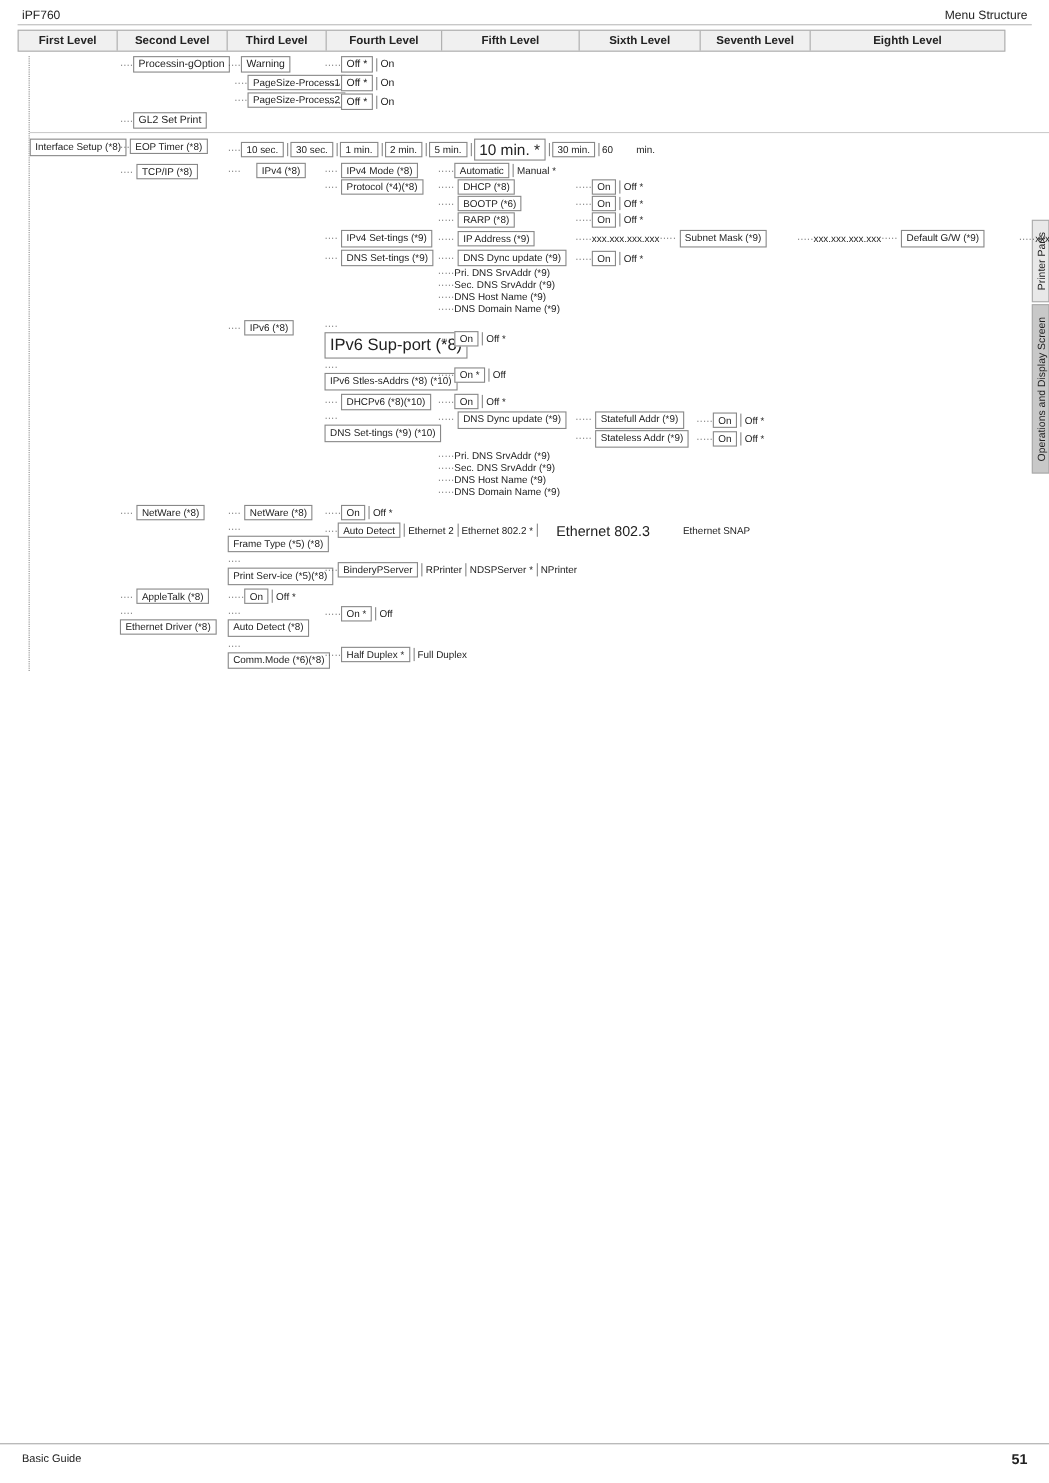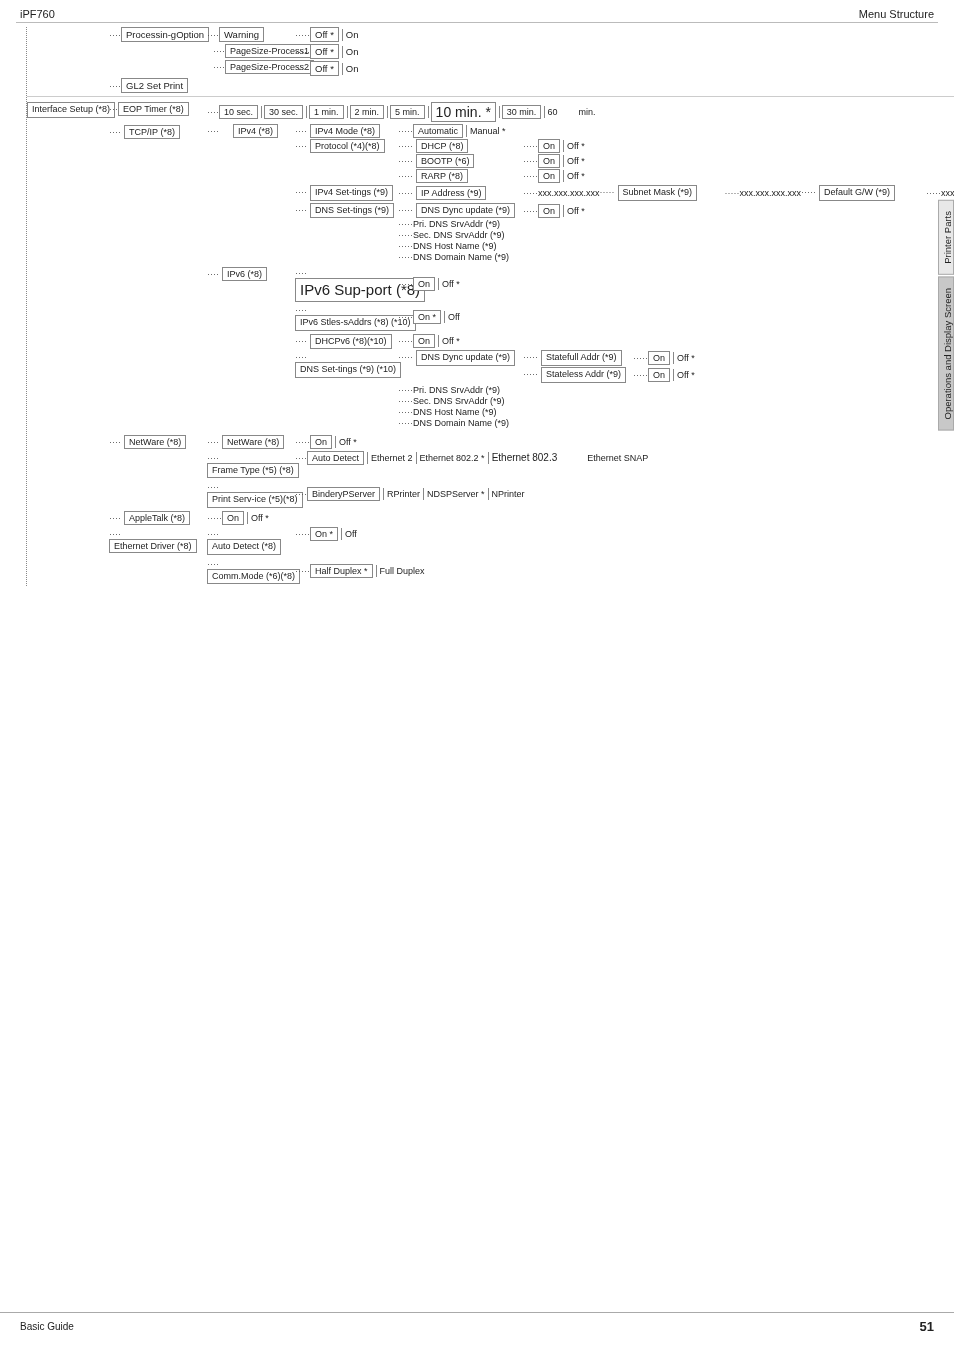--- a/index.html
+++ b/index.html
@@ -32,20 +32,30 @@
   <div style="border-top:1px solid #bbb; margin: 0 16px;"></div>
 </div>
 
 <div style="position:absolute; right:0; top:200px; display:flex; flex-direction:column; gap:0;">
   <div style="writing-mode:vertical-rl; transform:rotate(180deg); background:#e8e8e8; border:1px solid #aaa; padding:10px 3px; font-size:9.5px; text-align:center; width:16px; margin-bottom:2px;">Printer Parts</div>
   <div style="writing-mode:vertical-rl; transform:rotate(180deg); background:#c8c8c8; border:1px solid #aaa; padding:10px 3px; font-size:9.5px; text-align:center; width:16px;">Operations and Display Screen</div>
 </div>
 
 <div style="padding: 4px 20px 60px 16px; position:relative;">
 
+  <div style="display:flex; border:1px solid #aaa; background:#f0f0f0; margin-bottom:4px; margin-right:20px;">
+    <div style="flex:90px 0 0; text-align:center; padding:3px 2px; font-size:10.5px; font-weight:bold; border-right:1px solid #aaa;">First Level</div>
+    <div style="flex:100px 0 0; text-align:center; padding:3px 2px; font-size:10.5px; font-weight:bold; border-right:1px solid #aaa;">Second Level</div>
+    <div style="flex:90px 0 0; text-align:center; padding:3px 2px; font-size:10.5px; font-weight:bold; border-right:1px solid #aaa;">Third Level</div>
+    <div style="flex:105px 0 0; text-align:center; padding:3px 2px; font-size:10.5px; font-weight:bold; border-right:1px solid #aaa;">Fourth Level</div>
+    <div style="flex:125px 0 0; text-align:center; padding:3px 2px; font-size:10.5px; font-weight:bold; border-right:1px solid #aaa;">Fifth Level</div>
+    <div style="flex:110px 0 0; text-align:center; padding:3px 2px; font-size:10.5px; font-weight:bold; border-right:1px solid #aaa;">Sixth Level</div>
+    <div style="flex:100px 0 0; text-align:center; padding:3px 2px; font-size:10.5px; font-weight:bold; border-right:1px solid #aaa;">Seventh Level</div>
+    <div style="flex:1; text-align:center; padding:3px 2px; font-size:10.5px; font-weight:bold;">Eighth Level</div>
+  </div>
 
   <div style="display:flex; margin-right:20px;">
 
     <div style="border-left:1px dotted #888; margin-left:10px; margin-right:0; padding-top:4px; padding-bottom:0;"></div>
 
     <div style="flex:1;">
 
       <div style="display:flex; margin-bottom:2px; align-items:flex-start;">
 
         <div style="width:82px; min-width:82px;"></div>
@@ -407,21 +417,21 @@
           <span class="bx" style="font-size:9px; line-height:1.3;">Frame Type (*5) (*8)</span>
         </div>
         <div style="display:flex; align-items:center; flex-wrap:wrap;">
           <span style="color:#555; font-size:9px;">····</span>
           <span class="bx" style="font-size:9px;">Auto Detect</span>
           <span style="border-left:1px solid #888; height:12px; margin:0 3px; display:inline-block; vertical-align:middle;"></span>
           <span style="font-size:9px;">Ethernet 2</span>
           <span style="border-left:1px solid #888; height:12px; margin:0 3px; display:inline-block; vertical-align:middle;"></span>
           <span style="font-size:9px;">Ethernet 802.2 *</span>
           <span style="border-left:1px solid #888; height:12px; margin:0 3px; display:inline-block; vertical-align:middle;"></span>
-          <span style="font-size:10px;">Ethernet 802.3</span>
+          <span style="font-size:13px;margin-left:14px;">Ethernet 802.3</span>
           <br>
           <span style="margin-left:30px; font-size:9px;">Ethernet SNAP</span>
         </div>
       </div>
 
       <div style="display:flex; align-items:center; margin-bottom:3px;">
         <div style="width:82px; min-width:82px;"></div>
         <div style="width:98px; min-width:98px;"></div>
         <div style="width:88px; min-width:88px;">
           <span style="color:#555; font-size:9px;">····</span>

